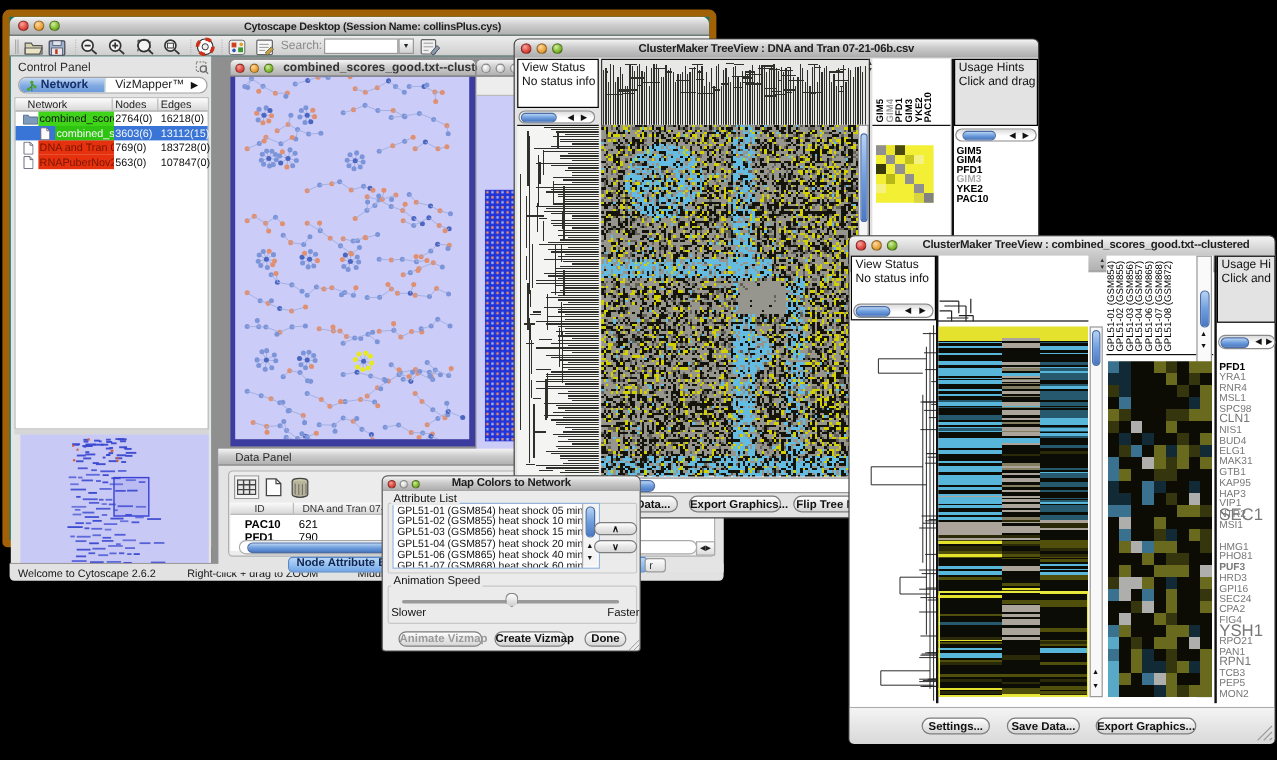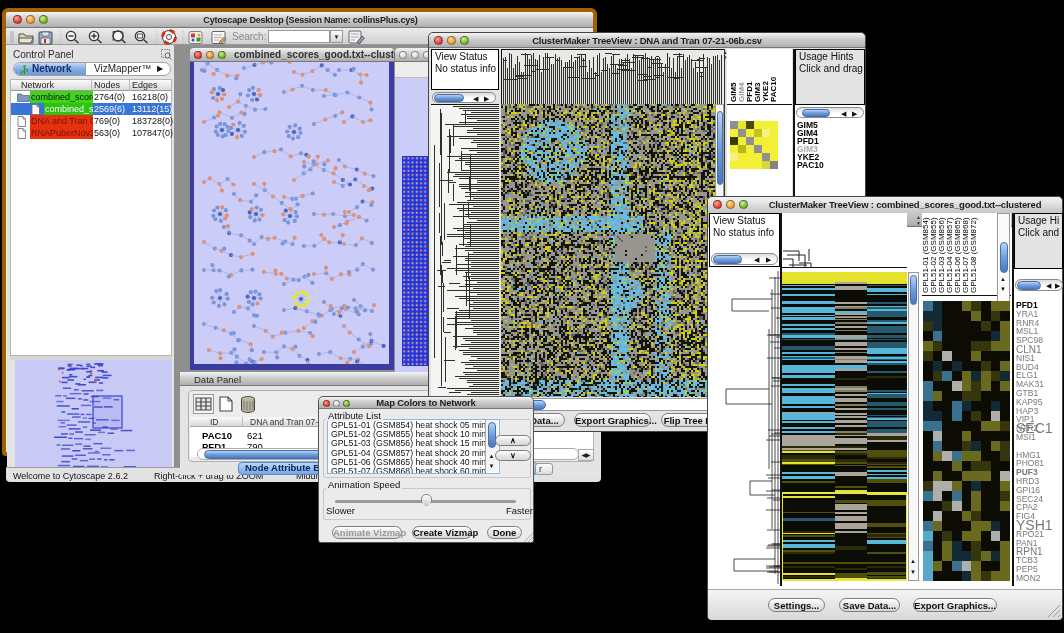--- a/index.html
+++ b/index.html
@@ -12,21 +12,21 @@
 .w{background:radial-gradient(circle at 35% 30%,#fff,#d8d8d8 60%,#b0b0b0)}
 .ttl{font-weight:bold;font-size:9.5px;color:#1d1d1d;text-align:center;white-space:nowrap;letter-spacing:-0.2px}
 .pill{background:linear-gradient(#fff,#e9e9e9 45%,#d6d6d6);border:1px solid #7d7d7d;border-radius:9px;
  font-weight:bold;font-size:9.5px;color:#111;text-align:center;line-height:13px;white-space:nowrap}
 .panel{background:#fff;border:1px solid #000;font-size:10px;color:#111;line-height:12px;padding:1px 3px;white-space:nowrap;overflow:hidden}
 .strack{background:linear-gradient(#dcdcdc,#fff 60%);border:1px solid #8a8a8a;border-radius:7px}
 .bpill{background:linear-gradient(#b7d3f2,#6f9ede 50%,#4a78c2);border-radius:6px;border:0.5px solid #4a6da8}
 .arr{font-size:7px;color:#111;line-height:10px;text-align:center}
 svg{display:block}
 </style></head><body>
-<div class="abs" style="left:2px;top:8px;width:595px;height:448px;background:#fef9c3;border-radius:6px 6px 4px 4px;border:4px solid #a16207">
+<div class="abs" style="left:2px;top:8px;width:595px;height:448px;background:#0f766e;border-radius:6px 6px 4px 4px;border:6px solid #a16207">
     <div class="tbar abs" style="left:0;top:0;width:100%;height:16px;border-radius:6px 6px 0 0">
       <span class="lights abs" style="left:7px;top:3px"><i class="r"></i><i class="o"></i><i class="g"></i></span>
       <div class="ttl" style="line-height:16px;font-size:9px;padding-left:22px">Cytoscape Desktop (Session Name: collinsPlus.cys)</div>
     </div>
     <div class="abs" style="left:0;top:16px;width:100%;height:17px;background:linear-gradient(#ececec,#cfcfcf);border-bottom:1px solid #989898">
       <svg class="abs" style="left:3px;top:1px" width="360" height="16" viewBox="0 0 360 16">
         <path d="M2 2v12M4 2v12" stroke="#aaa" stroke-width="1"></path>
         <path d="M10 5h5l1.5 2H24v7H10z" fill="#d8d4b0" stroke="#555" stroke-width="1"></path>
         <path d="M10 9h14l-2 5H10z" fill="#e8e4c4" stroke="#555" stroke-width="1"></path>
         <rect x="30" y="3" width="13" height="12" rx="1" fill="#9fb4cc" stroke="#445" stroke-width="1"></rect>
@@ -109,21 +109,21 @@
           <span class="abs" style="left:83px;top:0;line-height:12px;color:#111">2764(0)</span>
           <span class="abs" style="left:121px;top:0;line-height:12px;color:#111">16218(0)</span>
         </div>
         <div class="abs" style="left:0;top:23px;width:100%;height:12px;background:#3875d7;font-size:9px">
           <svg class="abs" style="left:20px;top:1px" width="9" height="11" viewBox="0 0 9 11">
             <path d="M1 0.5h5l2.5 2.5v7.5H1z" fill="#fdfdfd" stroke="#667" stroke-width="0.8"></path>
             <path d="M6 0.5V3h2.5" fill="none" stroke="#667" stroke-width="0.8"></path>
           </svg>
           <i class="abs" style="left:33px;top:0;width:49px;height:12px;background:#2ec211"></i>
           <span class="abs" style="left:34px;top:0;line-height:12px;color:#f8f8f8;white-space:nowrap;max-width:48px;overflow:hidden">combined_sco</span>
-          <span class="abs" style="left:83px;top:0;line-height:12px;color:#f4f4f4">2569(6)</span>
+          <span class="abs" style="left:83px;top:0;line-height:12px;color:#f4f4f4">3603(6)</span>
           <span class="abs" style="left:121px;top:0;line-height:12px;color:#f4f4f4">13112(15)</span>
         </div>
         <div class="abs" style="left:0;top:35px;width:100%;height:12px;font-size:9px">
           <svg class="abs" style="left:6px;top:1px" width="9" height="11" viewBox="0 0 9 11">
             <path d="M1 0.5h5l2.5 2.5v7.5H1z" fill="#fff" stroke="#667" stroke-width="0.8"></path>
             <path d="M6 0.5V3h2.5" fill="none" stroke="#667" stroke-width="0.8"></path>
           </svg>
           <i class="abs" style="left:19px;top:0;width:63px;height:12px;background:#e5310e"></i>
           <span class="abs" style="left:20px;top:0;line-height:12px;color:#7a1500;white-space:nowrap;max-width:62px;overflow:hidden">DNA and Tran 07</span>
           <span class="abs" style="left:83px;top:0;line-height:12px;color:#111">769(0)</span>

